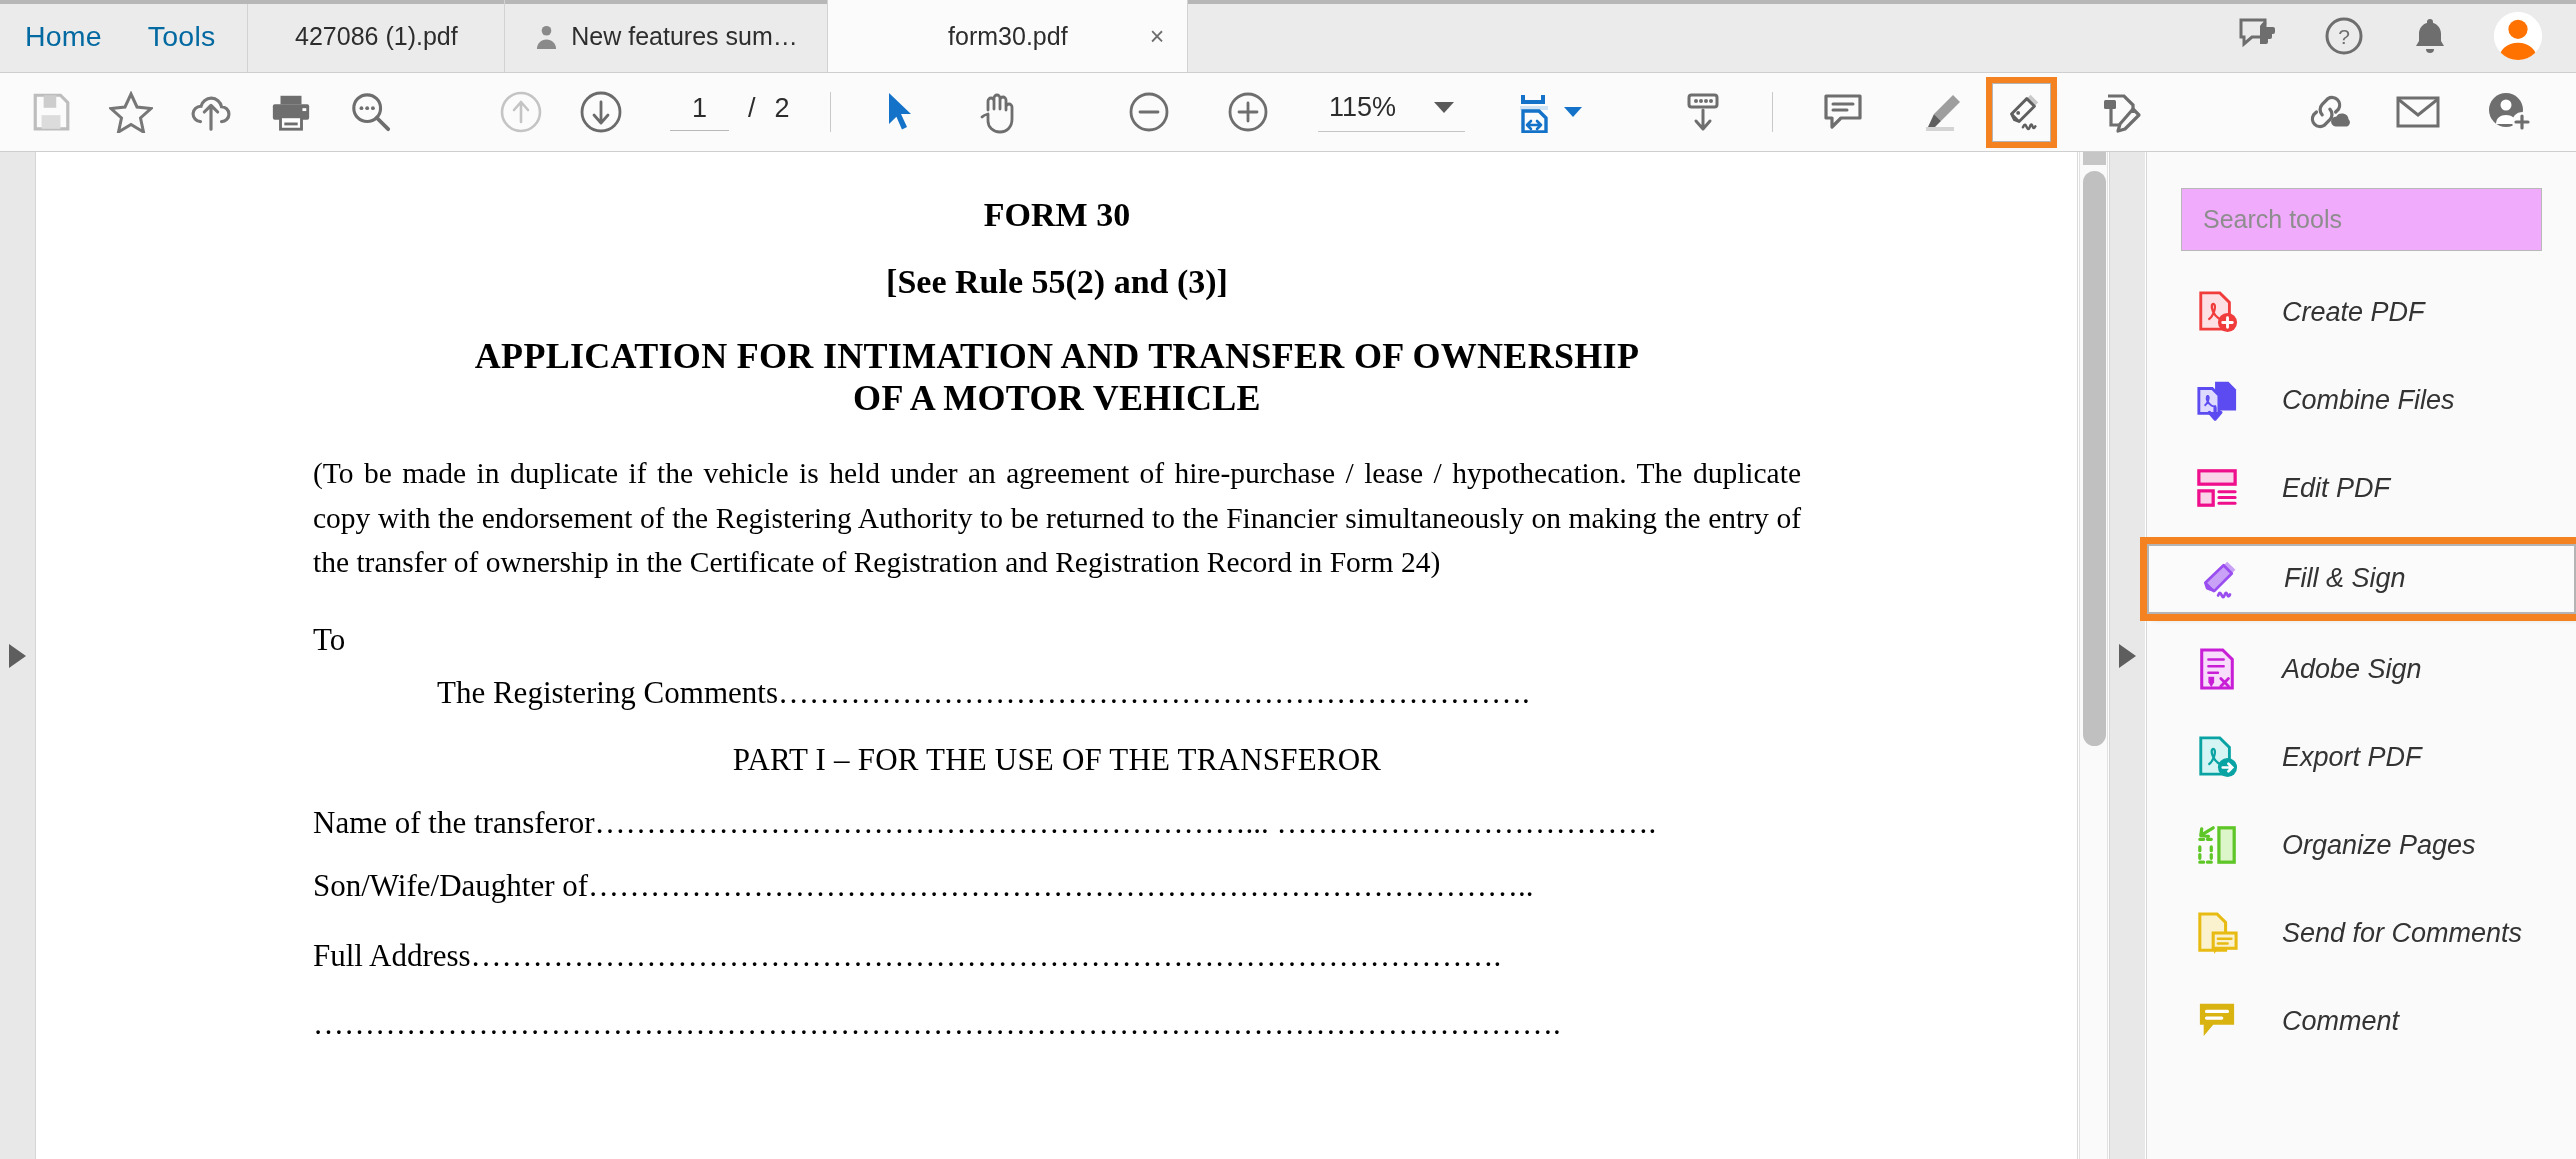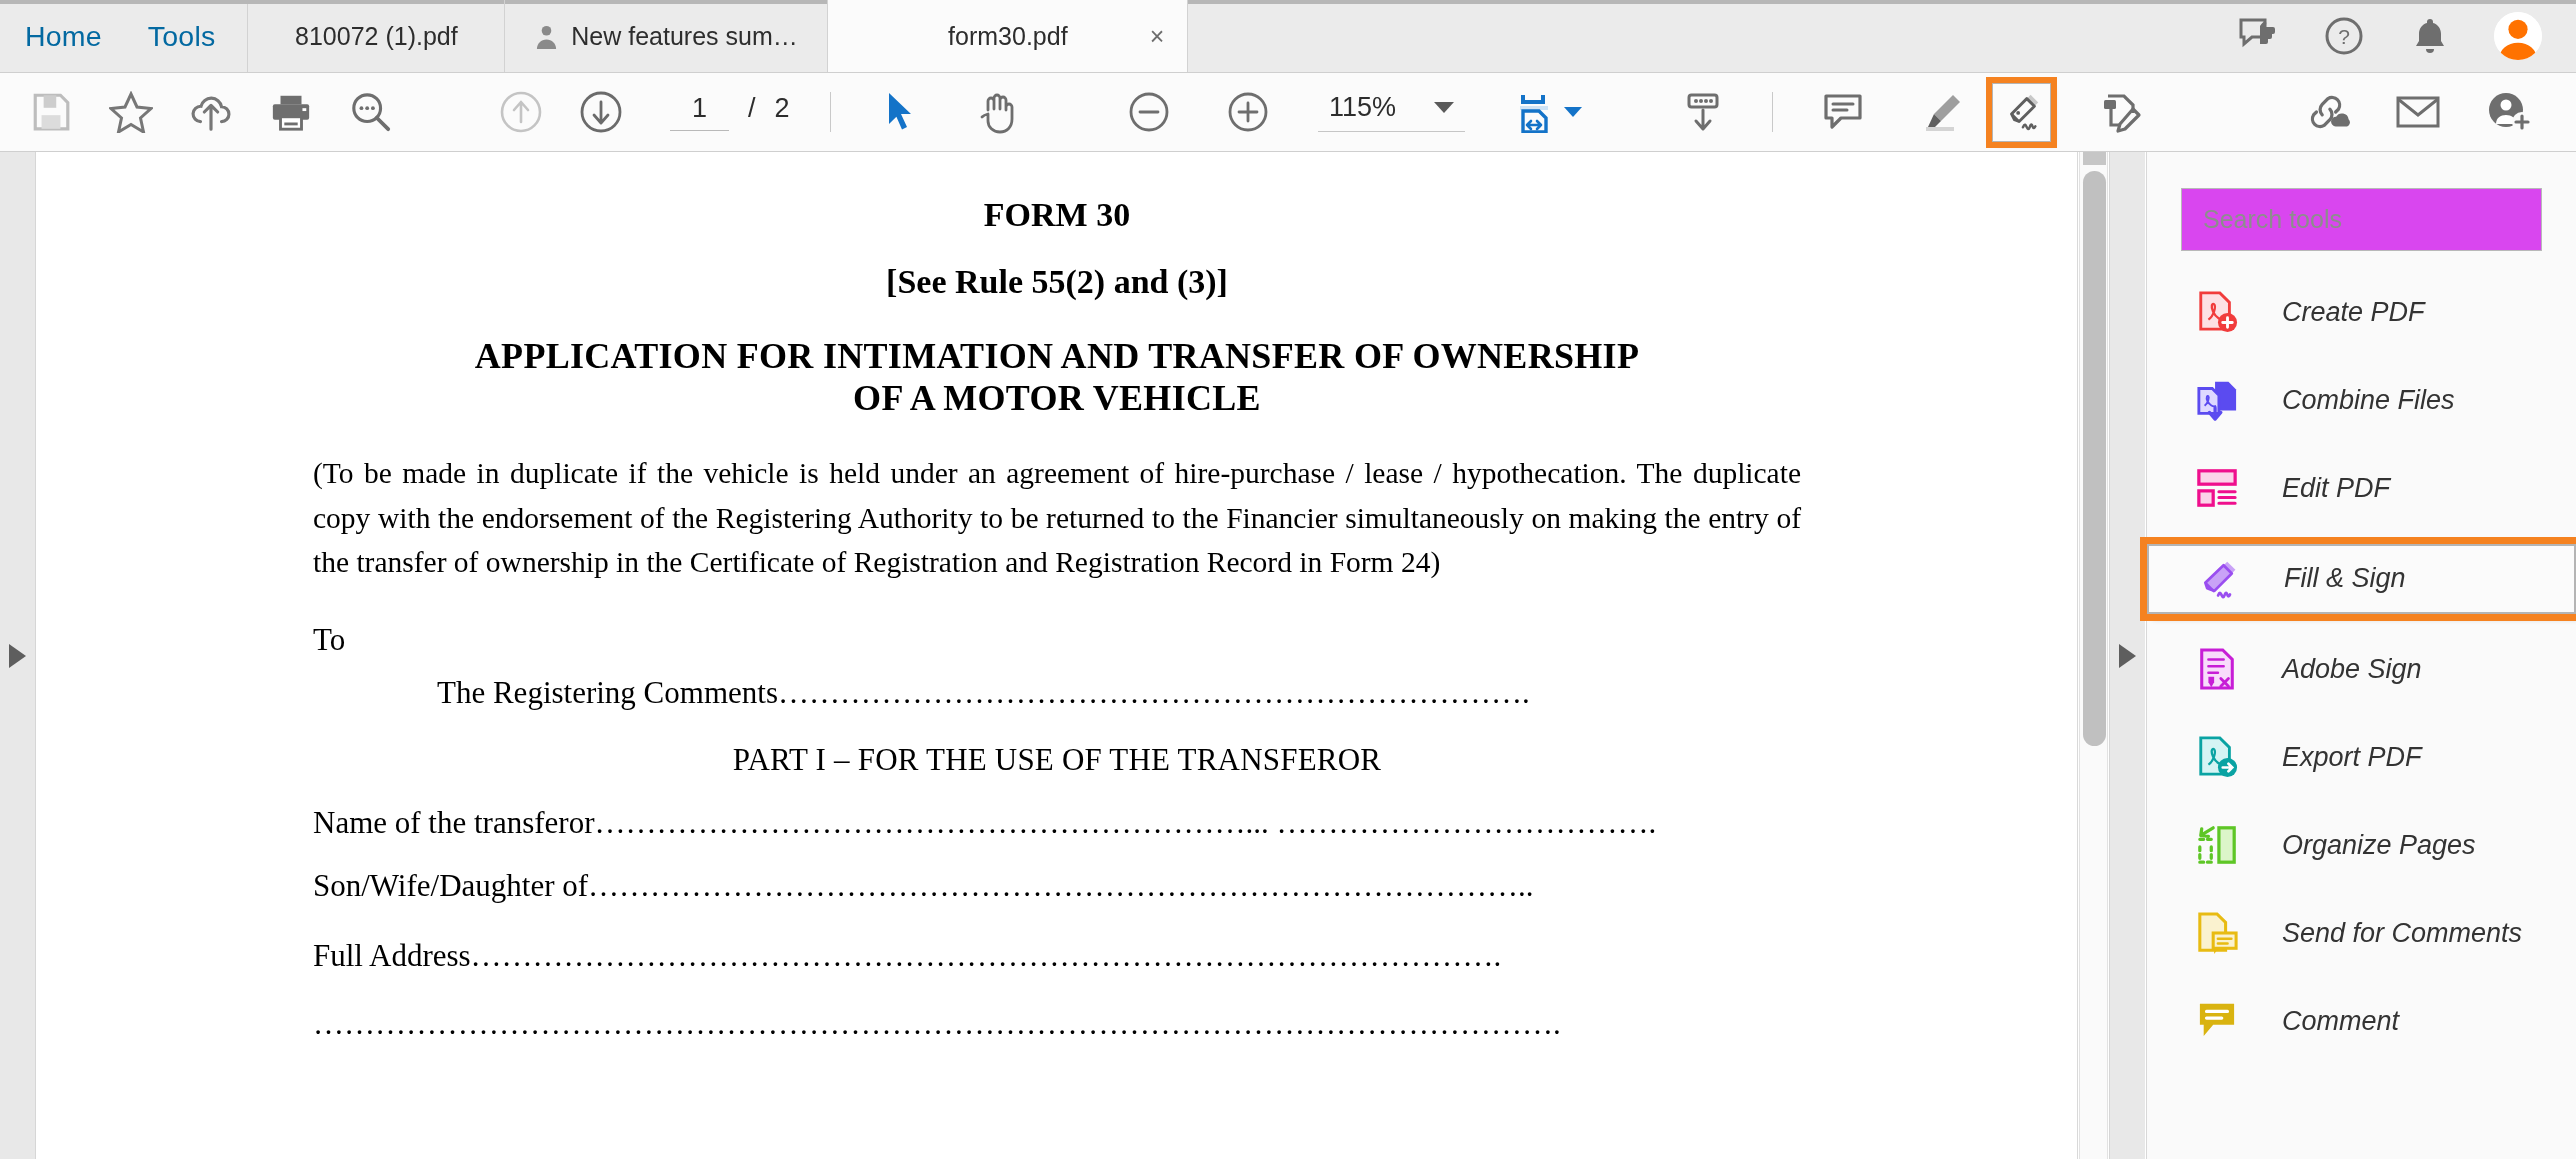--- a/index.html
+++ b/index.html
@@ -121,21 +121,21 @@
   .vscroll-thumb { position: absolute; left: 2.9px; top: 19px; width: 23px; height: 575px;
     background: #c0c0c0; border-radius: 11.4px; }
   .collapse-strip.right { left: 2109px; border-right: none; border-left: 1px solid #d6d6d6; }
 
   
   .tools-panel {
     position: absolute; left: 2146px; top: 0; width: 430px; height: 1008px;
     background: #fafafa; border-left: 1px solid #d8d8d8;
   }
   .search-box {
-    margin: 36px 34px 0 34px; height: 63px; background: #d946ef;
+    margin: 36px 34px 0 34px; height: 63px; background: #f0abfc;
     border: 1px solid #b8b8b8; display: flex; align-items: center; padding: 0 21px;
   }
   .search-box input {
     border: none; outline: none; width: 100%; font-size: 25px; color: #3a3a3a;
     font-family: "Liberation Sans", sans-serif; background: transparent;
   }
   .search-box input::placeholder { color: #8d8d8d; }
 
   .tool-list { margin-top: 28.5px; }
   .tool-item { display: flex; align-items: center; height: 65px;
@@ -158,21 +158,21 @@
 <div class="app">
 
   <div class="tabbar">
 
     <div class="menu-zone">
       <div class="menu-item">Home</div>
       <div class="menu-item">Tools</div>
     </div>
 
     <div class="doc-tab t1">
-      <span>810072 (1).pdf</span>
+      <span>427086 (1).pdf</span>
     </div>
 
     <div class="doc-tab t2">
       <span class="tab-person">
         <svg viewBox="0 0 24 26" width="23" height="25">
             <circle cx="12" cy="7" r="5" fill="#8a8a8a"></circle>
             <path d="M2 26c0-6 4.5-10 10-10s10 4 10 10z" fill="#8a8a8a"></path>
           </svg>
       </span>
       <span>New features sum…</span>

